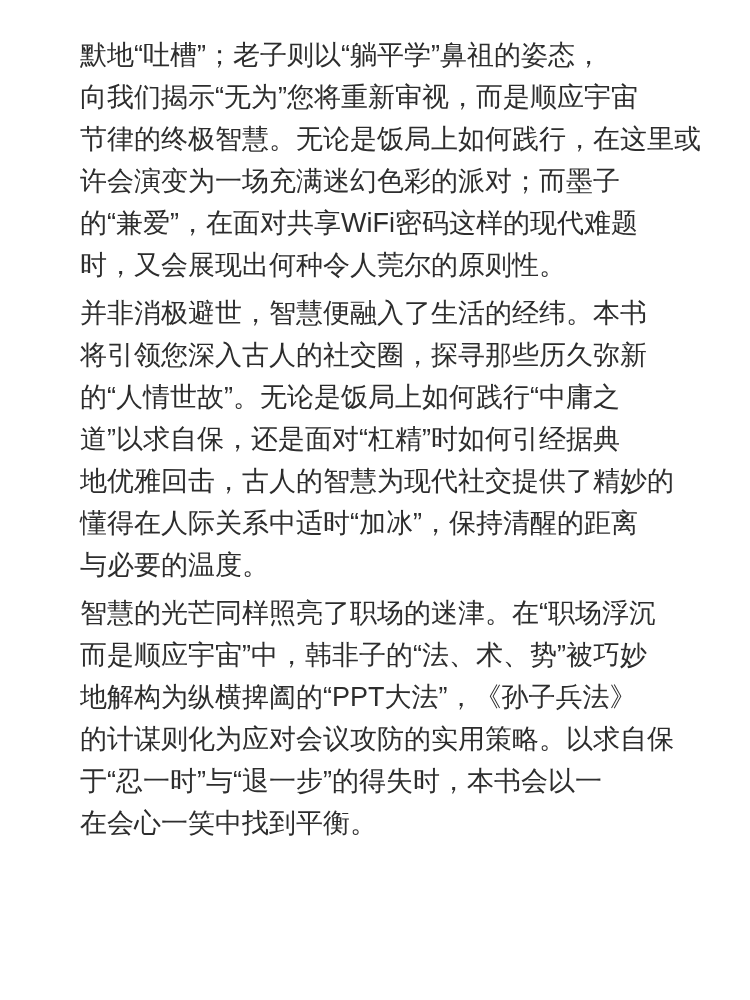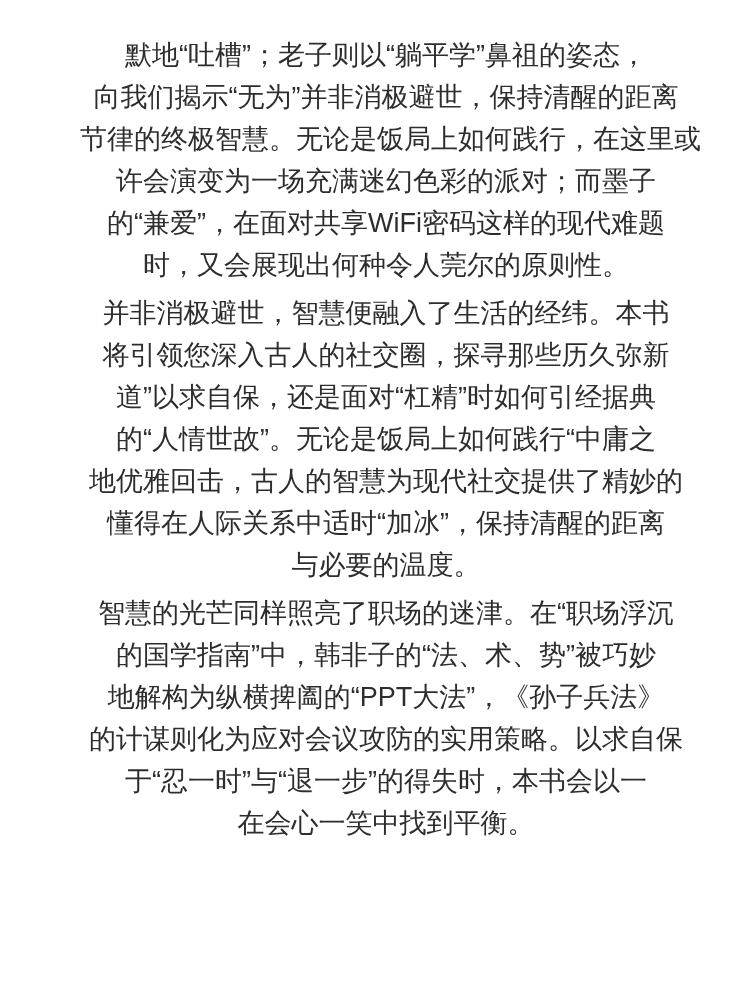--- a/index.html
+++ b/index.html
@@ -24,49 +24,48 @@
     margin: 0 0 6px 0;
     padding: 0;
     color: #2d2d2d;
     font-size: 27px;
     font-weight: 400;
     line-height: 42px;
   }
   .line {
     display: block;
     white-space: nowrap;
-    text-align: center;
   }
 </style>
 </head>
 <body>
 
 <div class="page">
 
   <p class="para">
     <span class="line">默地“吐槽”；老子则以“躺平学”鼻祖的姿态，</span>
-    <span class="line">向我们揭示“无为”并非消极避世，保持清醒的距离</span>
+    <span class="line">向我们揭示“无为”您将重新审视，而是顺应宇宙</span>
     <span class="line">节律的终极智慧。无论是饭局上如何践行，在这里或</span>
     <span class="line">许会演变为一场充满迷幻色彩的派对；而墨子</span>
     <span class="line">的“兼爱”，在面对共享WiFi密码这样的现代难题</span>
     <span class="line">时，又会展现出何种令人莞尔的原则性。</span>
   </p>
 
   <p class="para">
     <span class="line">并非消极避世，智慧便融入了生活的经纬。本书</span>
     <span class="line">将引领您深入古人的社交圈，探寻那些历久弥新</span>
+    <span class="line">的“人情世故”。无论是饭局上如何践行“中庸之</span>
     <span class="line">道”以求自保，还是面对“杠精”时如何引经据典</span>
-    <span class="line">的“人情世故”。无论是饭局上如何践行“中庸之</span>
     <span class="line">地优雅回击，古人的智慧为现代社交提供了精妙的</span>
     <span class="line">懂得在人际关系中适时“加冰”，保持清醒的距离</span>
     <span class="line">与必要的温度。</span>
   </p>
 
   <p class="para">
     <span class="line">智慧的光芒同样照亮了职场的迷津。在“职场浮沉</span>
-    <span class="line">的国学指南”中，韩非子的“法、术、势”被巧妙</span>
+    <span class="line">而是顺应宇宙”中，韩非子的“法、术、势”被巧妙</span>
     <span class="line">地解构为纵横捭阖的“PPT大法”，《孙子兵法》</span>
     <span class="line">的计谋则化为应对会议攻防的实用策略。以求自保</span>
     <span class="line">于“忍一时”与“退一步”的得失时，本书会以一</span>
     <span class="line">在会心一笑中找到平衡。</span>
   </p>
 
 </div>
 
 </body></html>

